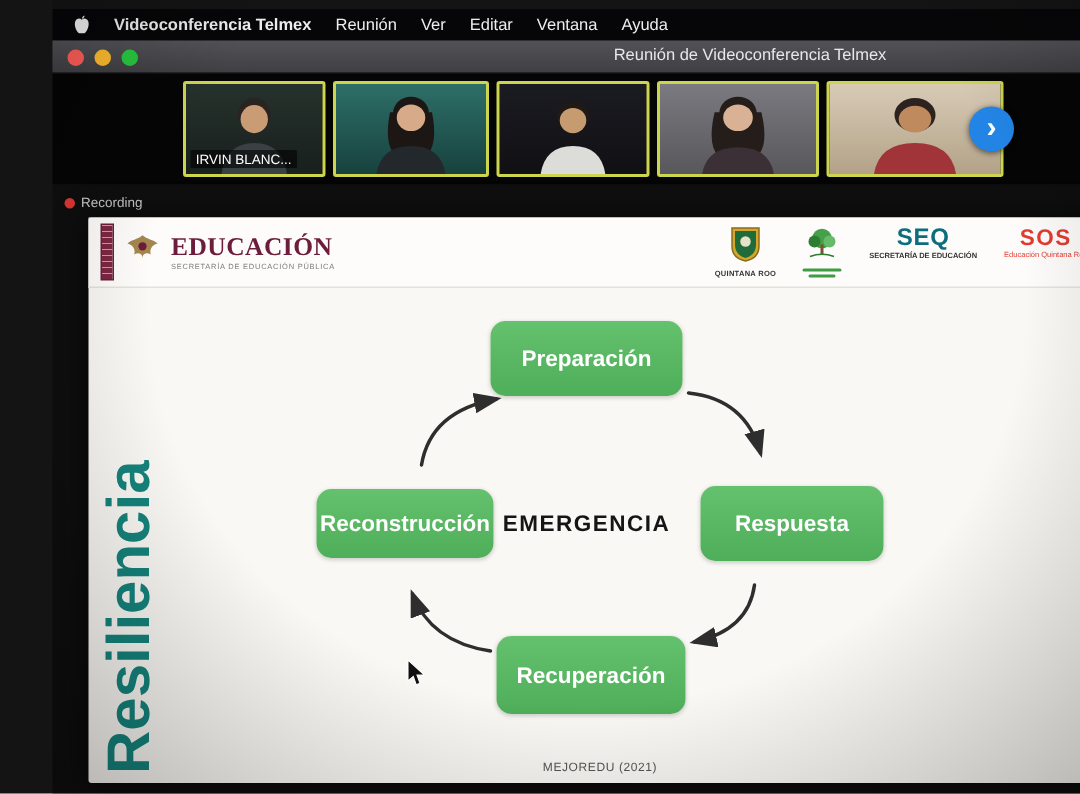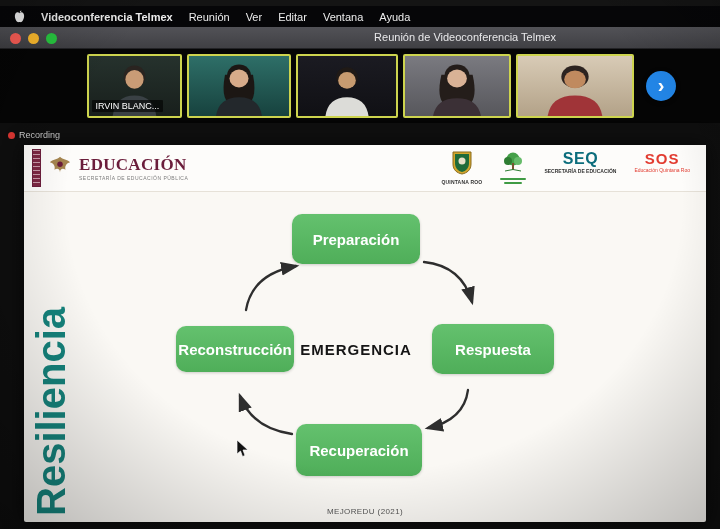--- a/index.html
+++ b/index.html
@@ -1,21 +1,21 @@
 <!DOCTYPE html>
 <html><head>
 <meta charset="utf-8">
 <style>
   html,body{margin:0;padding:0;}
   body{
     width:720px;height:529px;overflow:hidden;position:relative;
     background:#141414;
     font-family:"Liberation Sans",sans-serif;
   }
-  .stage{position:absolute;inset:0;}
+  .stage{position:absolute;inset:0;margin-left:35px;}
 
   
   .menubar{
     position:absolute;top:6px;left:0;width:720px;height:21px;
     background:#060608;color:#ededed;display:flex;align-items:center;
     gap:16px;padding-left:14px;box-sizing:border-box;font-size:11px;
   }
   .menubar .apple{display:flex;align-items:center;}
   .menubar .mitem{white-space:nowrap;cursor:default;}
   .menubar .mitem.app{font-weight:bold;}

